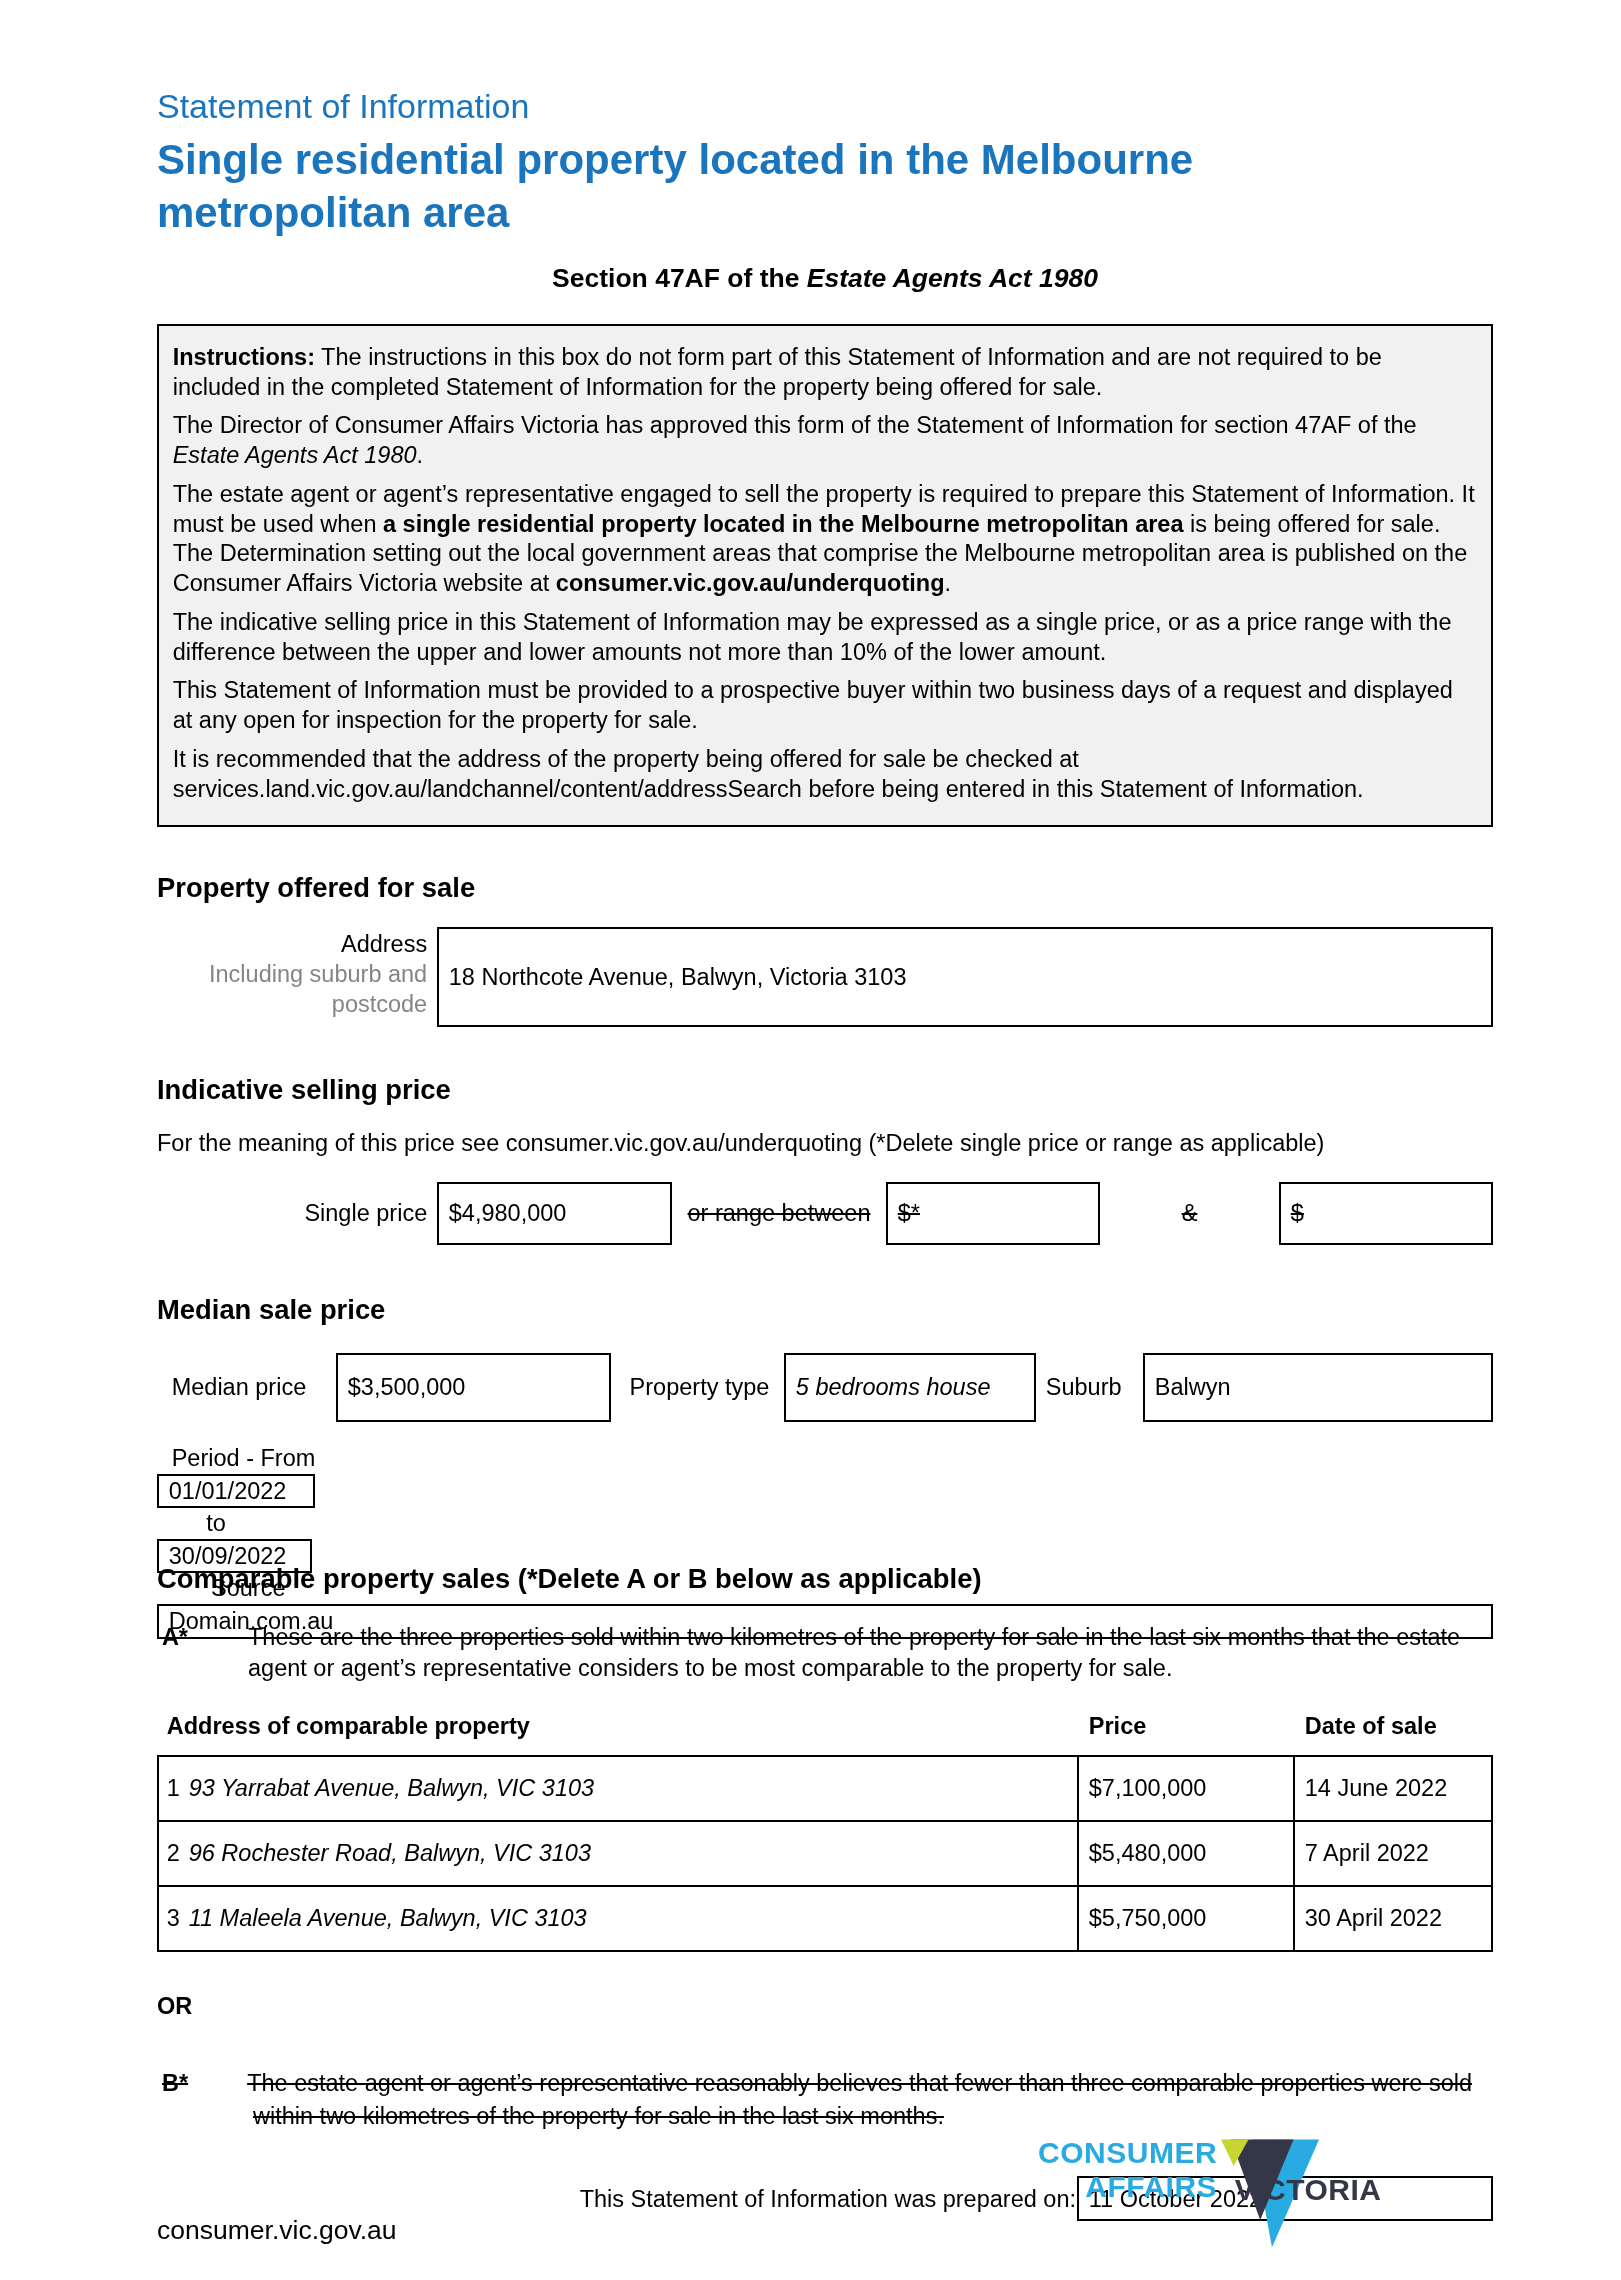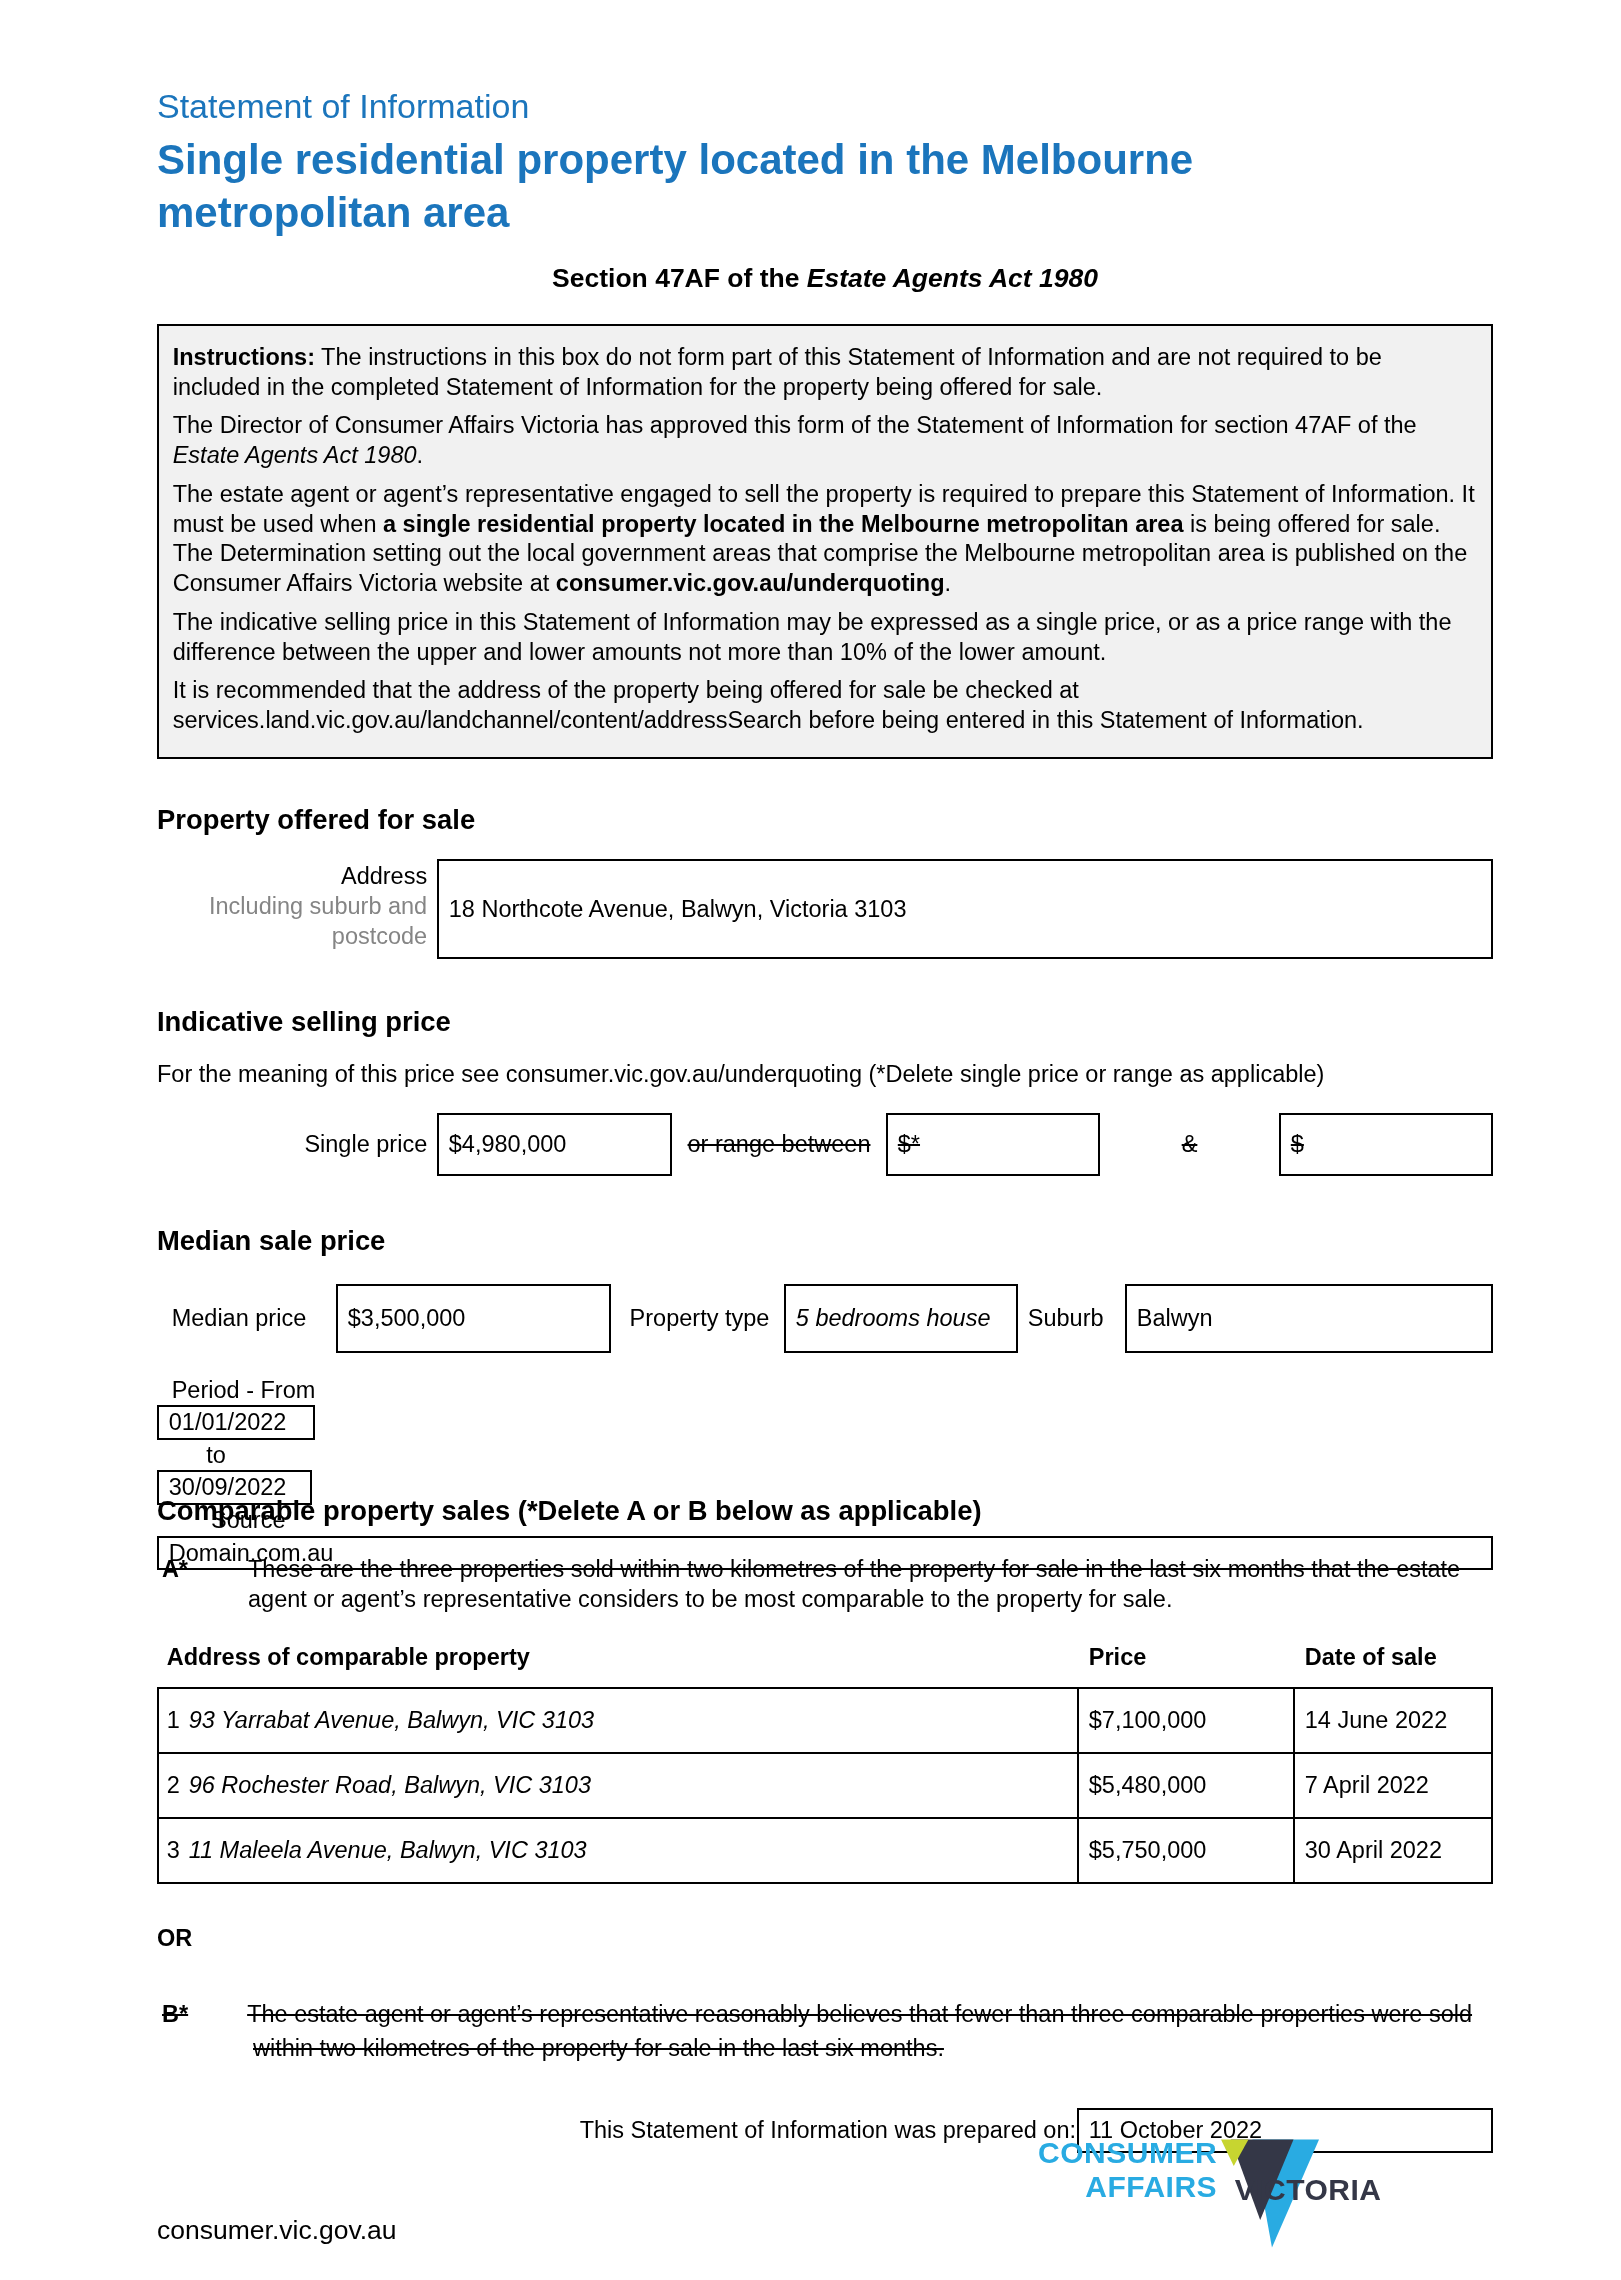--- a/index.html
+++ b/index.html
@@ -58,21 +58,21 @@
   .box-high{width:214px;}
   .struck{text-decoration:line-through;}
   
   .median-row{display:flex;height:69px;align-items:stretch;}
   .median-row .lbl{display:flex;align-items:center;box-sizing:border-box;}
   .median-row1{margin-top:25.5px;}
   .median-row2{margin-top:21.6px;flex-direction:column;}
   .lbl-medprice{width:179px;padding-left:14.7px;}
   .box-medprice{width:275px;}
   .lbl-proptype{width:173px;padding-left:18.6px;}
-  .box-proptype{width:234px;font-style:italic;}
+  .box-proptype{width:252px;font-style:italic;}
   .lbl-suburb{width:107px;padding-left:9.8px;}
   .box-suburb{flex:1;}
   .lbl-period{width:179px;padding-left:14.7px;}
   .box-from{width:158px;}
   .lbl-to{width:118px;justify-content:center;}
   .box-to{width:155px;}
   .lbl-source{width:136px;padding-left:54px;}
   .box-source{flex:1;}
   
   .marker-block{display:flex;margin-top:25.5px;}
@@ -118,20 +118,21 @@
   <h1 class="doc-title">Single residential property located in the Melbourne metropolitan area</h1>
   <div class="section-ref">
     <span>Section 47AF of the </span><i>Estate Agents Act 1980</i>
   </div>
 
   <div class="instructions">
     <p><b>Instructions:</b><span> The instructions in this box do not form part of this Statement of Information and are not required to be included in the completed Statement of Information for the property being offered for sale.</span></p>
     <p><span>The Director of Consumer Affairs Victoria has approved this form of the Statement of Information for section 47AF of the </span><i>Estate Agents Act 1980</i><span>.</span></p>
     <p><span>The estate agent or agent’s representative engaged to sell the property is required to prepare this Statement of Information. It must be used when </span><b>a single residential property located in the Melbourne metropolitan area</b><span> is being offered for sale. The Determination setting out the local government areas that comprise the Melbourne metropolitan area is published on the Consumer Affairs Victoria website at </span><b>consumer.vic.gov.au/underquoting</b><span>.</span></p>
     <p>The indicative selling price in this Statement of Information may be expressed as a single price, or as a price range with the difference between the upper and lower amounts not more than 10% of the lower amount.</p>
+    <p>This Statement of Information must be provided to a prospective buyer within two business days of a request and displayed at any open for inspection for the property for sale.</p>
     <p>It is recommended that the address of the property being offered for sale be checked at services.land.vic.gov.au/landchannel/content/addressSearch before being entered in this Statement of Information.</p>
   </div>
 
   <h2 class="h2 property">Property offered for sale</h2>
   <div class="address-row">
     <div class="address-labels">
       <div>Address</div>
       <div class="address-sub">Including suburb and</div>
       <div class="address-sub">postcode</div>
     </div>

